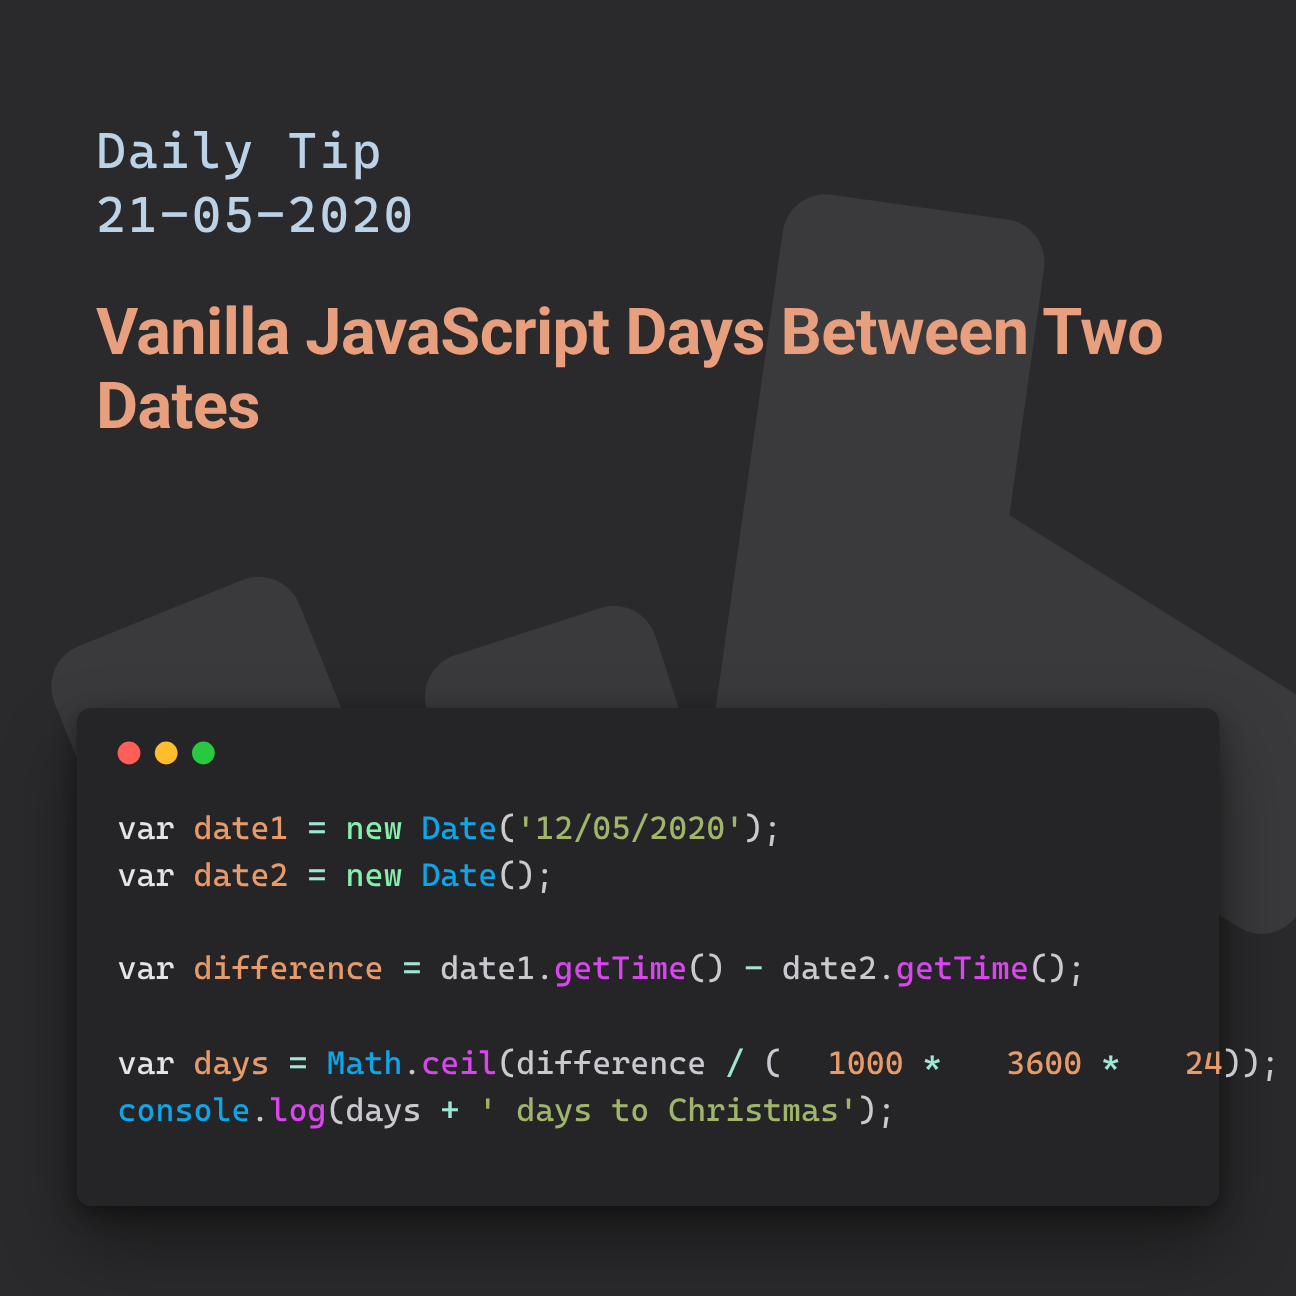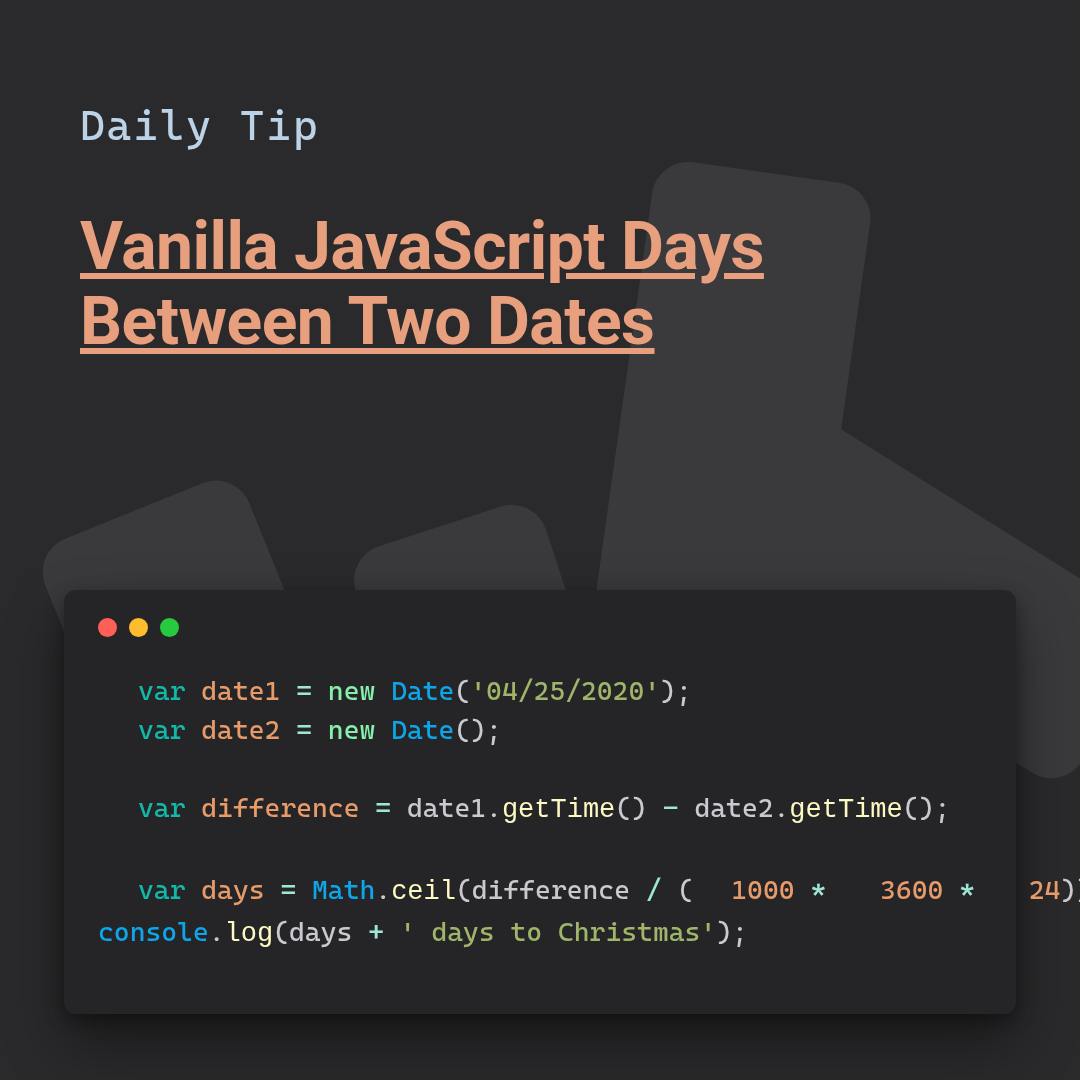--- a/index.html
+++ b/index.html
@@ -25,26 +25,25 @@
   .subtitle {
     color: #bcd2e6;
     font-size: 42px;
     line-height: 1.25;
     letter-spacing: 2px;
     font-weight: 400;
   }
   .title {
     color: #e79f7e;
     font-family: -apple-system, BlinkMacSystemFont, "Segoe UI", Roboto, Arial, sans-serif;
-    font-size: 66px;
+    font-size: 54px;
     font-weight: 700;
     line-height: 1.15;
-    margin-top: 56px;
+    margin-top: 42px;
     letter-spacing: -0.5px;
-    text-decoration: underline;
   }
   .code-window {
     position: absolute;
     left: 64px;
     right: 64px;
     top: 590px;
     background: #252527;
     border-radius: 12px;
     box-shadow: 0 30px 60px rgba(0,0,0,0.4), 0 6px 18px rgba(0,0,0,0.35);
     padding: 28px 34px 60px 34px;
@@ -55,51 +54,52 @@
   .dot.red { background: #ff5f56; }
   .dot.yellow { background: #ffbd2e; }
   .dot.green { background: #27c93f; }
   pre.code {
     font-family: ui-monospace, "SF Mono", "Cascadia Mono", Menlo, Consolas, monospace;
     font-size: 27px;
     line-height: 1.45;
     color: #c9c9cf;
     white-space: pre;
   }
-  .tok-key { color: #14b8a6; margin-left: 40px; }
+  .tok-key { color: #e5e5e5; }
   .tok-var { color: #e79a6a; }
   .tok-op  { color: #9fe6d7; }
   .tok-new { color: #86efac; }
   .tok-cls { color: #0ea5e9; }
   .tok-str { color: #9fb56a; }
-  .tok-func{ color: #fef9c3; font-family: Liberation Mono, monospace; }
+  .tok-func{ color: #d946ef; }
   .tok-num { color: #e79a6a; margin-left: 38px; }
   .tok-id  { color: #c9c9cf; }
 </style>
 </head>
 <body>
 
 <div class="bg-shape shape1"></div>
 <div class="bg-shape shape2"></div>
 <div class="bg-shape shape3"></div>
 <div class="bg-shape shape4"></div>
 
 <div class="content">
   <div class="subtitle">
     <div>Daily Tip</div>
+    <div>21-05-2020</div>
   </div>
   <h1 class="title">Vanilla JavaScript Days Between Two Dates</h1>
 </div>
 
 <div class="code-window">
   <div class="dots">
     <span class="dot red"></span>
     <span class="dot yellow"></span>
     <span class="dot green"></span>
   </div>
-  <pre class="code" id="code-block"><span class="tok-key">var </span><span class="tok-var">date1 </span><span class="tok-op">= </span><span class="tok-new">new </span><span class="tok-cls">Date</span><span class="tok-id">(</span><span class="tok-str">'04/25/2020'</span><span class="tok-id">);</span>
+  <pre class="code" id="code-block"><span class="tok-key">var </span><span class="tok-var">date1 </span><span class="tok-op">= </span><span class="tok-new">new </span><span class="tok-cls">Date</span><span class="tok-id">(</span><span class="tok-str">'12/05/2020'</span><span class="tok-id">);</span>
 <span class="tok-key">var </span><span class="tok-var">date2 </span><span class="tok-op">= </span><span class="tok-new">new </span><span class="tok-cls">Date</span><span class="tok-id">();</span>
 
 <span class="tok-key">var </span><span class="tok-var">difference </span><span class="tok-op">= </span><span class="tok-id">date1</span><span class="tok-id">.</span><span class="tok-func">getTime</span><span class="tok-id">() </span><span class="tok-op">- </span><span class="tok-id">date2</span><span class="tok-id">.</span><span class="tok-func">getTime</span><span class="tok-id">();</span>
 
 <span class="tok-key">var </span><span class="tok-var">days </span><span class="tok-op">= </span><span class="tok-cls">Math</span><span class="tok-id">.</span><span class="tok-func">ceil</span><span class="tok-id">(</span><span class="tok-id">difference </span><span class="tok-op">/ </span><span class="tok-id">(</span><span class="tok-num">1000 </span><span class="tok-op">* </span><span class="tok-num">3600 </span><span class="tok-op">* </span><span class="tok-num">24</span><span class="tok-id">));</span>
 <span class="tok-cls">console</span><span class="tok-id">.</span><span class="tok-func">log</span><span class="tok-id">(</span><span class="tok-id">days </span><span class="tok-op">+ </span><span class="tok-str">' days to Christmas'</span><span class="tok-id">);</span></pre>
 </div>
 
 </body></html>

